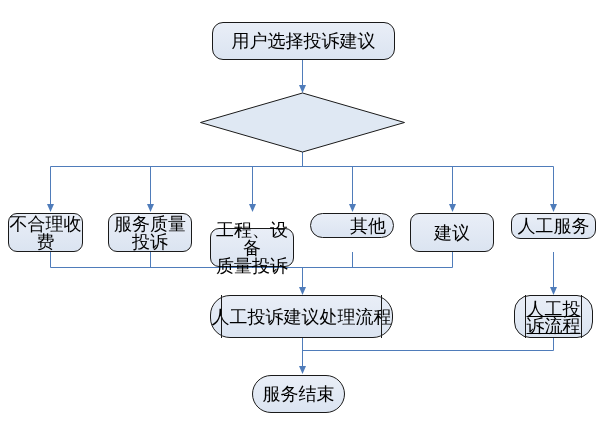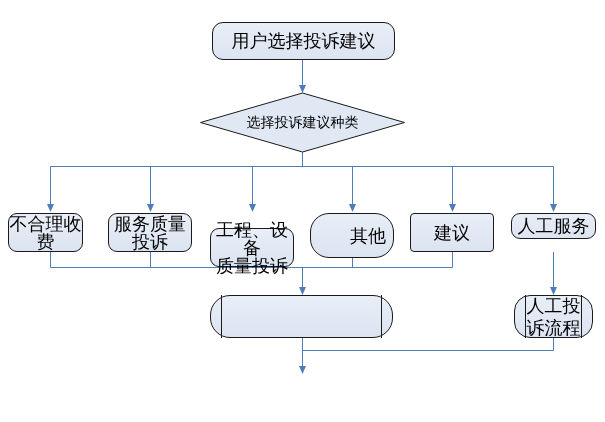--- a/index.html
+++ b/index.html
@@ -89,54 +89,57 @@
       <polyline class="conn" points="553.5,338 553.5,350.5 302.5,350.5"></polyline>
     </g>
 
     <polygon class="diamond-shape" points="302.5,93 404.5,122.5 302.5,152 200.5,122.5"></polygon>
   </svg>
 
   <div class="node" style="left:212px;top:22px;width:183px;height:38px;border-radius:11px;">
     <span class="lbl">用户选择投诉建议</span>
   </div>
 
-  <div class="decision-label" style="left:202px;top:109px;width:201px;height:27px;font-size:14px;">选择投诉建议种类</div>
 
   <div class="node" style="left:8px;top:213px;width:75px;height:39px;border-radius:9px;">
     <span class="lbl">不合理收费</span>
   </div>
 
   <div class="node" style="left:108px;top:213px;width:84px;height:39px;border-radius:9px;align-items:flex-end;">
     <span class="lbl">服务质量
 投诉</span>
   </div>
 
   <div class="node" style="left:210px;top:228px;width:84px;height:39px;border-radius:9px;">
     <span class="lbl">工程、设备
 质量投诉</span>
   </div>
 
-  <div class="node" style="left:310px;top:213px;width:84px;height:45px;border-radius:19px;padding-left:32px;">
+  <div class="node" style="left:310px;top:213px;width:84px;height:25px;border-radius:13px;padding-left:32px;">
     <span class="lbl">其他</span>
   </div>
 
-  <div class="node" style="left:410px;top:213px;width:84px;height:39px;border-radius:4px;">
+  <div class="node" style="left:410px;top:213px;width:84px;height:39px;border-radius:9px;">
     <span class="lbl">建议</span>
   </div>
 
   <div class="node" style="left:511px;top:213px;width:85px;height:26px;border-radius:9px;">
     <span class="lbl">人工服务</span>
   </div>
 
   <div class="node" style="left:210px;top:295px;width:183px;height:43px;border-radius:20px;">
     <i class="bar left"></i>
     <i class="bar right"></i>
+    <span class="lbl">人工投诉建议处理流程</span>
   </div>
 
   <div class="node" style="left:514px;top:295px;width:79px;height:43px;border-radius:16px;">
     <i class="bar left"></i>
     <i class="bar right"></i>
-    <span class="lbl" style="line-height:22px;">人工投
+    <span class="lbl" style="line-height:17px;text-decoration:underline;">人工投
 诉流程</span>
   </div>
 
+  <div class="node" style="left:252px;top:375px;width:93px;height:38px;border-radius:19px;">
+    <span class="lbl">服务结束</span>
+  </div>
 
 </div>
 
 </body></html>

